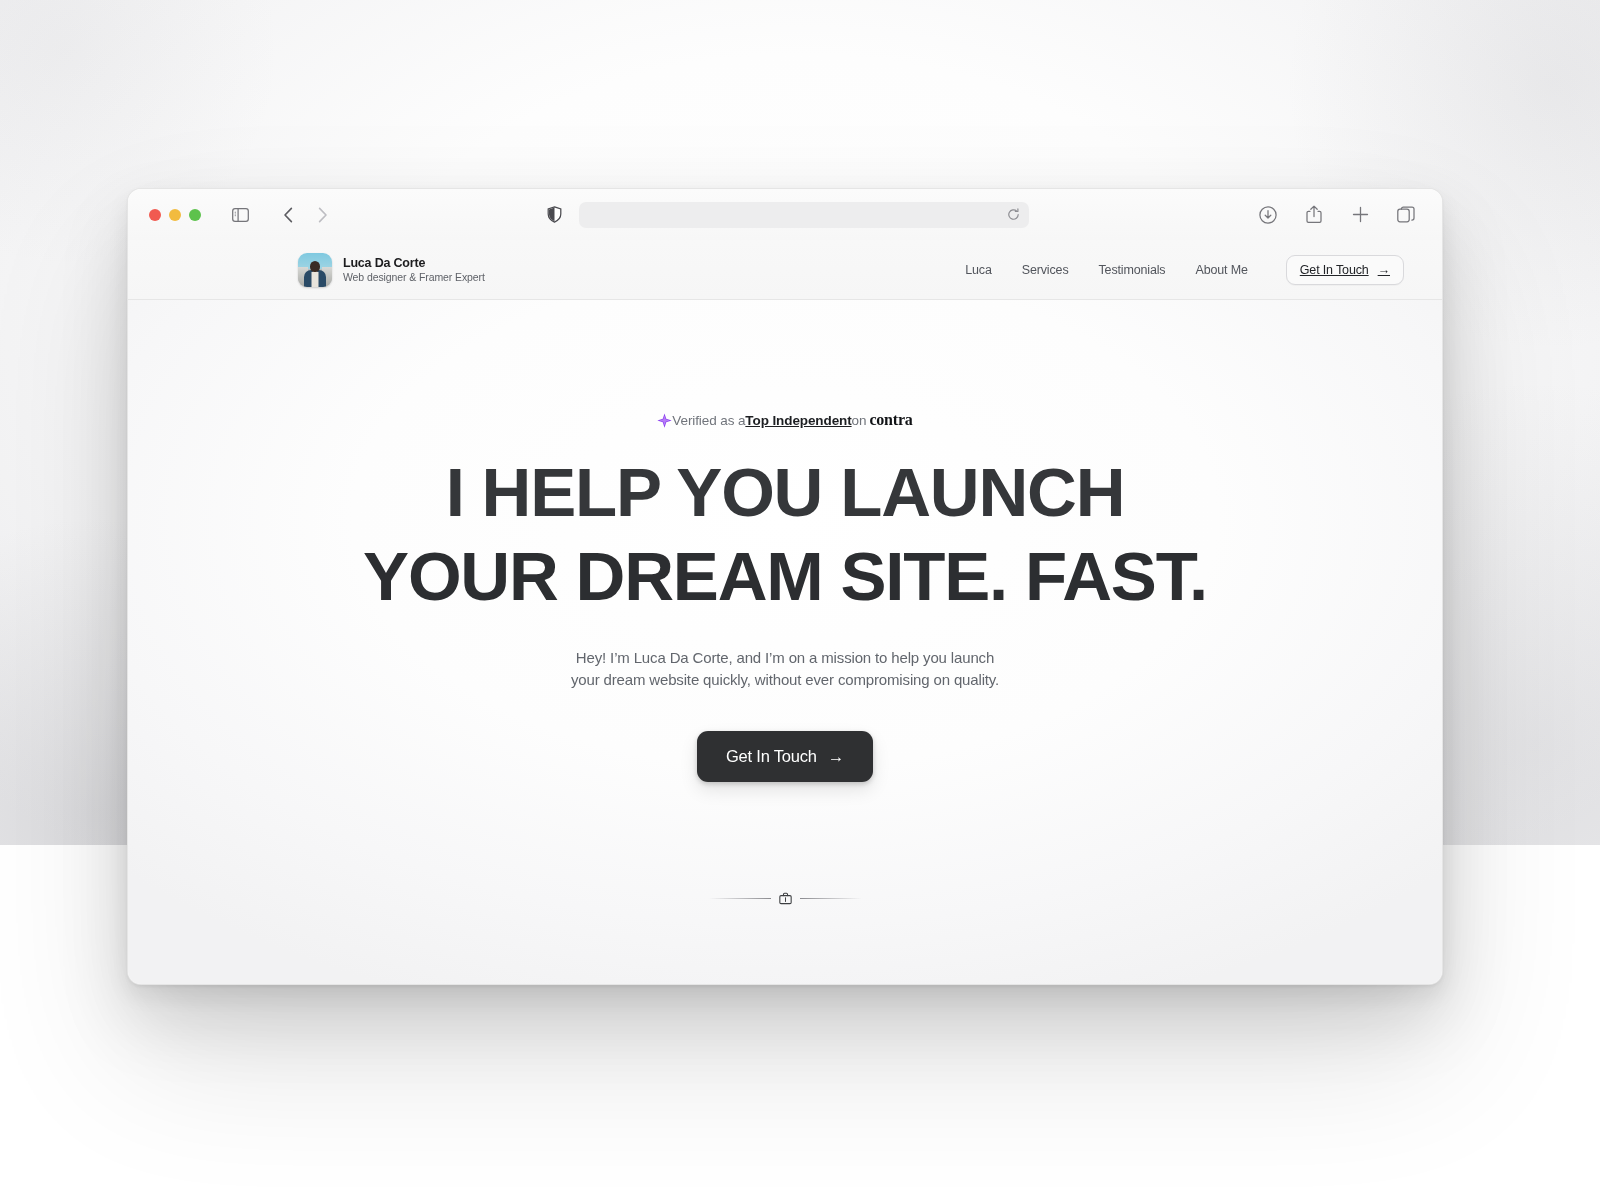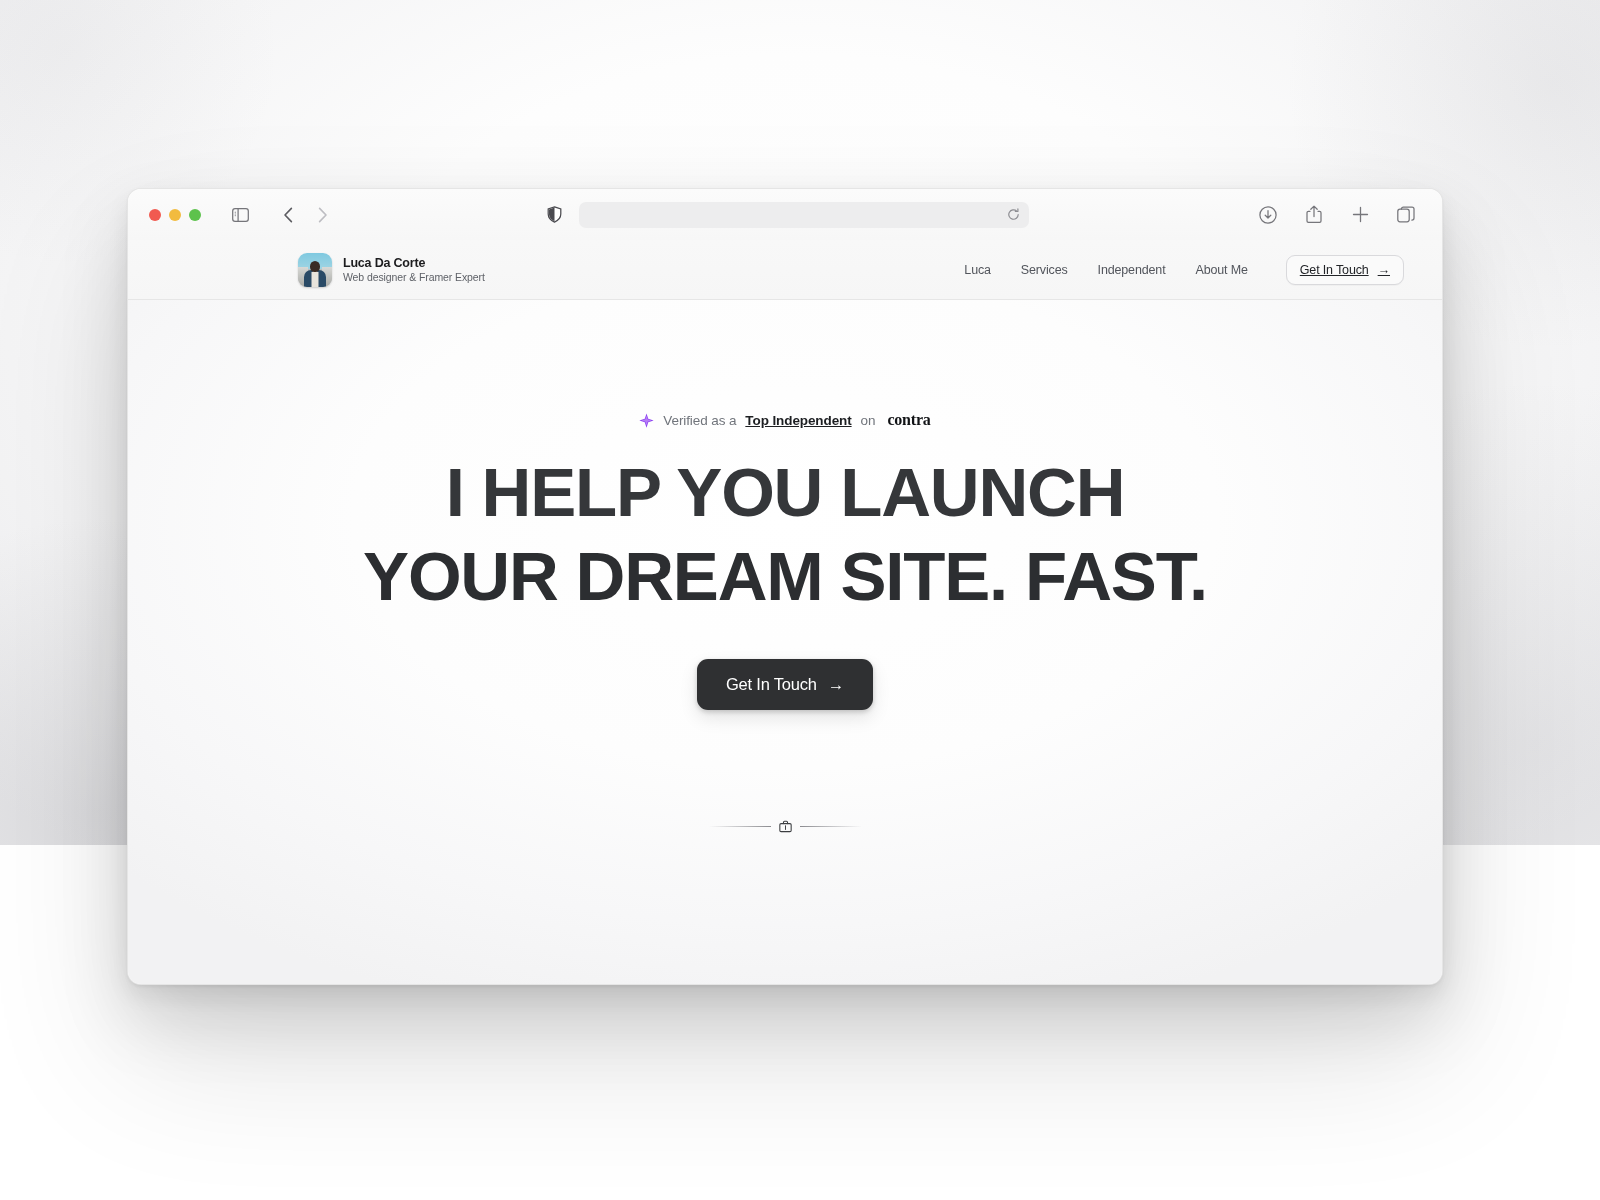--- a/index.html
+++ b/index.html
@@ -187,21 +187,21 @@
     position: relative;
     background:
       radial-gradient(ellipse 900px 520px at 50% 32%, #ffffff 0%, #fdfdfd 48%, #f7f7f8 78%, #f2f2f3 100%);
     overflow: hidden;
   }
 
   .hero { padding-top: 111px; text-align: center; }
 
   .verified {
     display: inline-flex; align-items: center; justify-content: center;
-    gap: 9px;
+    gap: 0;
     font-size: 13.5px; color: #70747b; letter-spacing: -0.1px;
   }
   .verified .sparkle { display: flex; }
   .verified strong { color: #1d1f22; font-weight: 700; text-decoration: underline; }
   .contra-logo {
     font-family: "Liberation Serif", serif;
     font-weight: 700;
     font-size: 16px;
     color: #111316;
     letter-spacing: -0.2px;
@@ -363,21 +363,21 @@
         </div>
         <div class="brand-text">
           <div class="brand-name">Luca Da Corte</div>
           <div class="brand-role">Web designer &amp; Framer Expert</div>
         </div>
       </div>
 
       <nav class="site-nav">
         <a class="nav-link" href="#">Luca</a>
         <a class="nav-link" href="#">Services</a>
-        <a class="nav-link" href="#">Independent</a>
+        <a class="nav-link" href="#">Testimonials</a>
         <a class="nav-link" href="#">About Me</a>
         <a class="nav-cta" href="#">
           <span>Get In Touch</span>
           <span>→</span>
         </a>
       </nav>
     </div>
 
     <div class="page">
 
@@ -394,20 +394,24 @@
           <strong>Top Independent</strong>
           <span>on</span>
           <span class="contra-logo">contra</span>
         </div>
 
         <h1 class="headline">
           <div class="ln1">I HELP YOU LAUNCH</div>
           <div class="ln2">YOUR DREAM SITE. FAST.</div>
         </h1>
 
+        <p class="subhead">
+          <span>Hey! I’m Luca Da Corte, and I’m on a mission to help you launch</span><br>
+          <span>your dream website quickly, without ever compromising on quality.</span>
+        </p>
 
         <div class="hero-cta-wrap">
           <button class="hero-cta">
             <span>Get In Touch</span>
             <span>→</span>
           </button>
         </div>
       </section>
 
       <section class="work-section">

